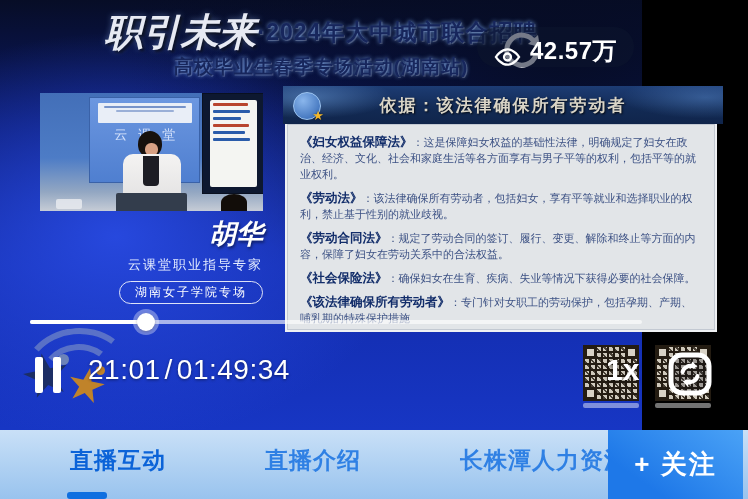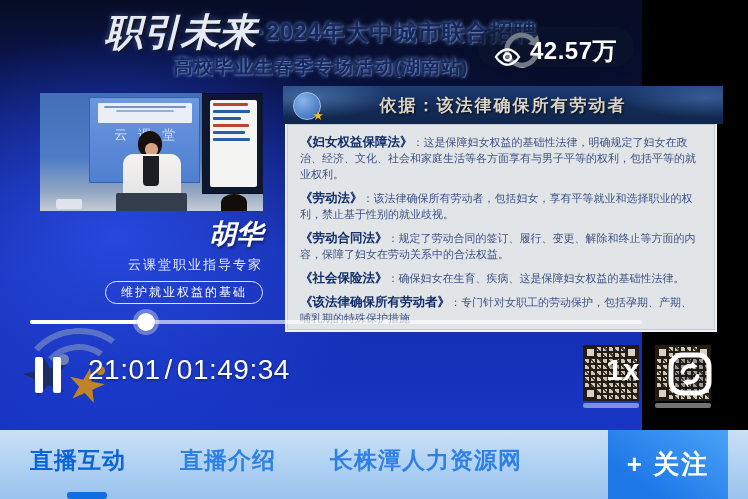--- a/index.html
+++ b/index.html
@@ -123,25 +123,25 @@
     background:rgba(255,255,255,.45);z-index:2;}
   .qr-caption.c1{left:583px;} .qr-caption.c2{left:655px;}
 
   .speed-btn{position:absolute;left:606px;top:353px;z-index:4;color:#fff;font-size:30px;
     font-weight:700;text-shadow:0 1px 4px rgba(0,0,0,.6);cursor:pointer;}
   .fullscreen-btn{position:absolute;left:666px;top:350px;width:48px;height:48px;z-index:4;cursor:pointer;}
 
   
   .tabbar{position:absolute;left:0;top:430px;width:748px;height:69px;
     background:linear-gradient(180deg,#c9e0f7 0%,#aed0f2 55%,#99c3ee 100%);}
-  .tabs{display:flex;gap:54px;padding:15px 0 0 30px;}
+  .tabs{display:flex;gap:99px;padding:15px 0 0 30px;margin-left:40px;}
   .tab{font-size:23px;font-weight:600;color:#2f80e4;letter-spacing:1px;cursor:pointer;white-space:nowrap;}
   .tab.active{font-weight:800;color:#0b63d8;}
   .tab-indicator{position:absolute;left:67px;top:492px;width:40px;height:7px;border-radius:3px;background:#0f6fe0;}
-  .follow-btn{position:absolute;left:608px;top:430px;width:120px;height:69px;cursor:pointer;
+  .follow-btn{position:absolute;left:608px;top:430px;width:135px;height:69px;cursor:pointer;
     background:linear-gradient(215deg,#4aa2f6 0%,#1e78e8 75%);
     display:flex;align-items:center;justify-content:center;
     color:#fff;font-size:26px;font-weight:700;letter-spacing:2px;}
 </style>
 </head>
 <body>
 
 <div class="stage">
 
   <div class="video">
@@ -190,35 +190,35 @@
       <div class="presenter-body"></div>
       <div class="presenter-shirt"></div>
       <div class="podium"></div>
       <div class="chair"></div>
       <div class="audience-head"></div>
     </div>
 
     <div class="presenter-info">
       <div class="presenter-name">胡华</div>
       <div class="presenter-title">云课堂职业指导专家</div>
-      <div class="presenter-badge">维护就业权益的基础</div>
+      <div class="presenter-badge">湖南女子学院专场</div>
     </div>
 
     <div class="slide">
       <div class="slide-header">
         <div class="slide-logo">
             <span class="star">★</span>
           </div>
         <span class="slide-title">依据：该法律确保所有劳动者</span>
       </div>
       <div class="slide-body">
         <p class="law-p"><span class="law-name">《妇女权益保障法》</span><span>：这是保障妇女权益的基础性法律，明确规定了妇女在政治、经济、文化、社会和家庭生活等各方面享有与男子平等的权利，包括平等的就业权利。</span></p>
         <p class="law-p"><span class="law-name">《劳动法》</span><span>：该法律确保所有劳动者，包括妇女，享有平等就业和选择职业的权利，禁止基于性别的就业歧视。</span></p>
         <p class="law-p"><span class="law-name">《劳动合同法》</span><span>：规定了劳动合同的签订、履行、变更、解除和终止等方面的内容，保障了妇女在劳动关系中的合法权益。</span></p>
-        <p class="law-p"><span class="law-name">《社会保险法》</span><span>：确保妇女在生育、疾病、这是保障妇女权益的基础性法律。</span></p>
+        <p class="law-p"><span class="law-name">《社会保险法》</span><span>：确保妇女在生育、疾病、失业等情况下获得必要的社会保障。</span></p>
         <p class="law-p"><span class="law-name">《该法律确保所有劳动者》</span><span>：专门针对女职工的劳动保护，包括孕期、产期、哺乳期的特殊保护措施</span></p>
 
       </div>
     </div>
 
     <div class="watermark">
       <div class="wm-arc a1"></div>
       <div class="wm-arc a2"></div>
       <span class="wm-star s1">★</span>
       <span class="wm-star s2">★</span>

